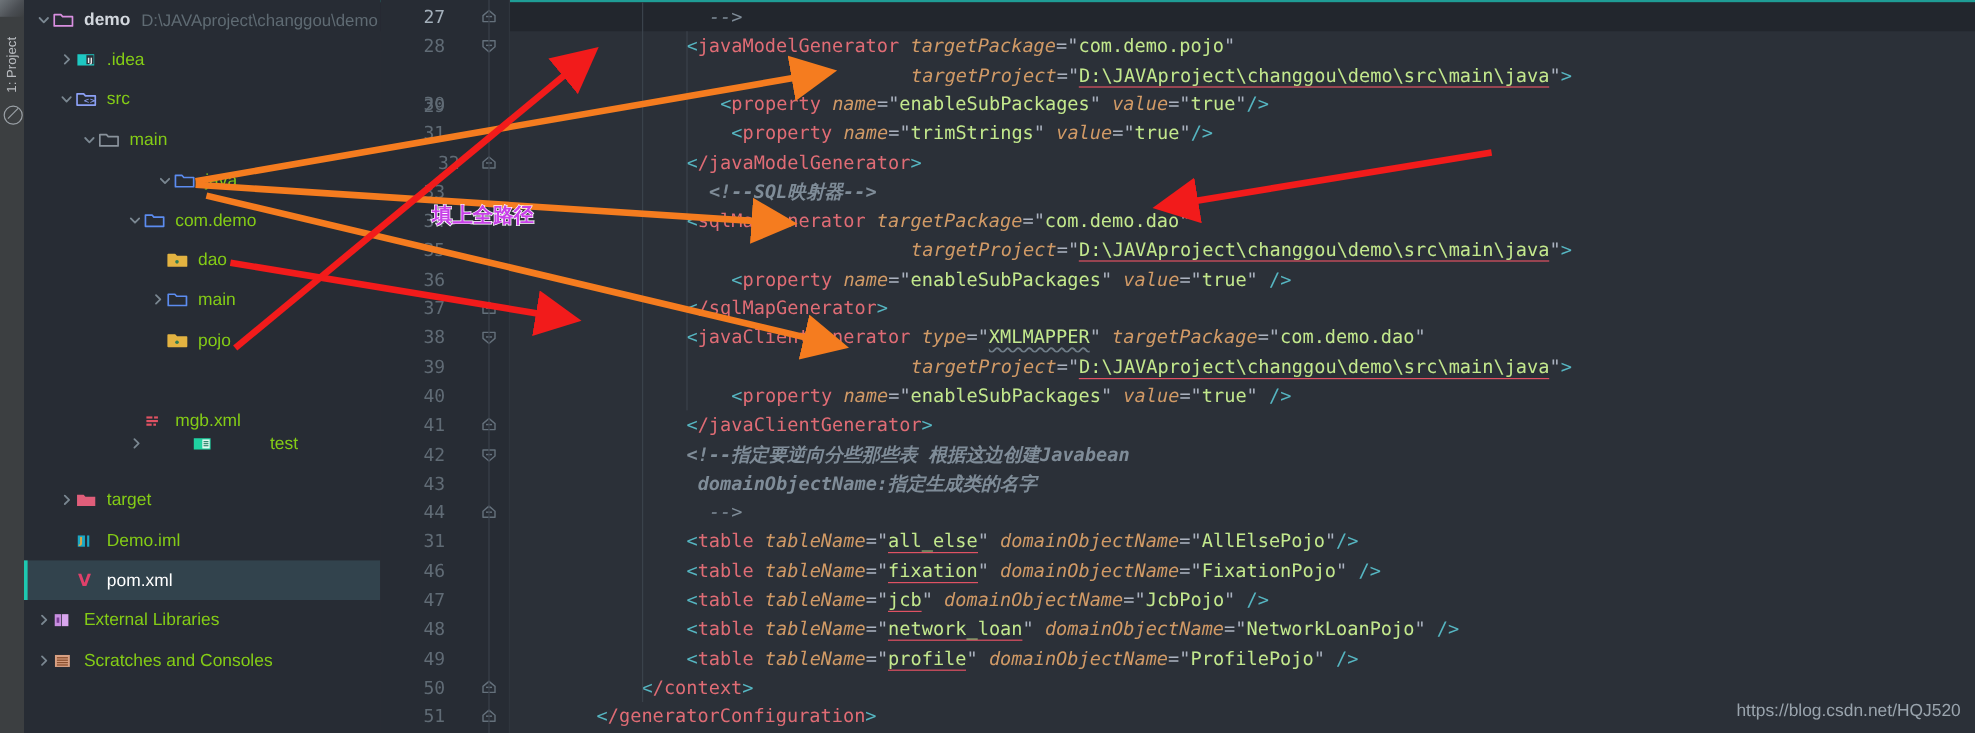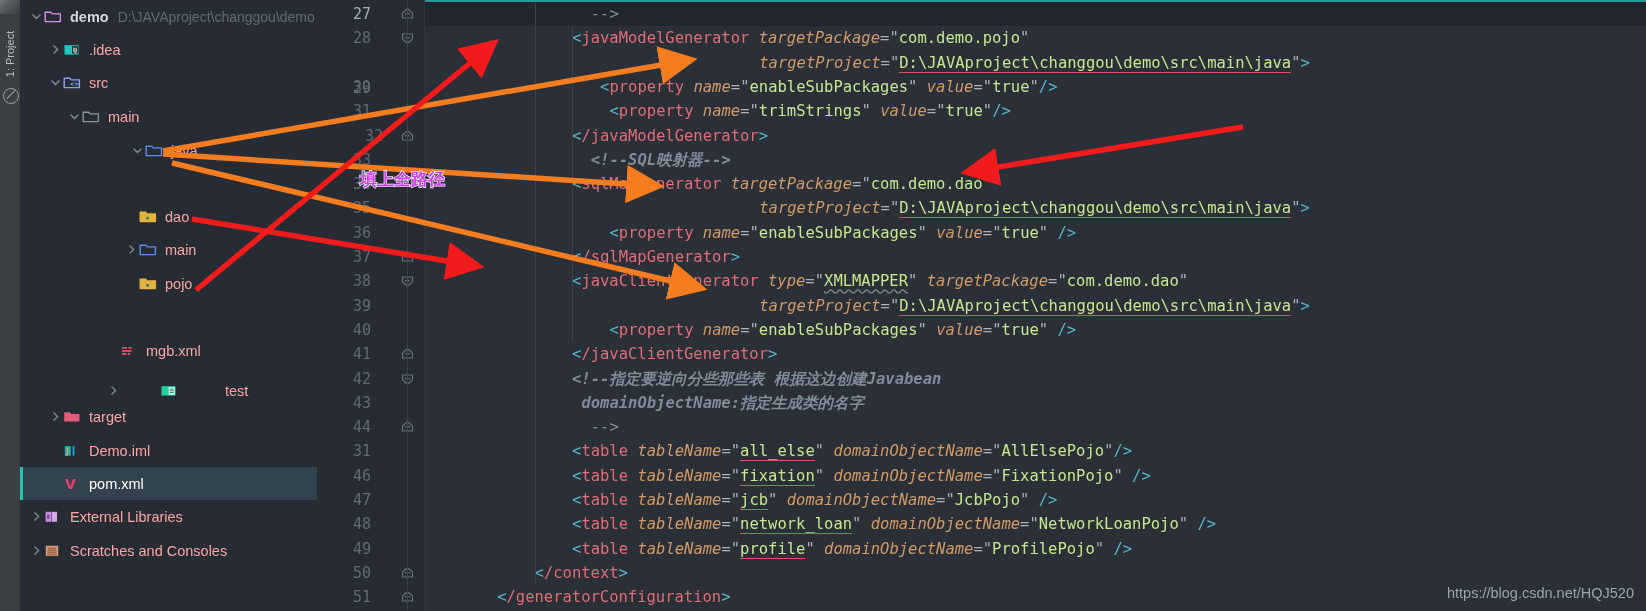--- a/index.html
+++ b/index.html
@@ -105,21 +105,21 @@
   }
   .chev.blank { visibility: hidden; }
   .chev svg { display: block; margin: 0 auto; }
   .ficon {
     flex: 0 0 20px;
     width: 20px; height: 16px;
     margin-right: 6px;
     position: relative;
   }
   .ficon svg { display: block; }
-  .label { color: #fca5a5; }
+  .label { color: #84cc16; }
   .label.bold { color: #d3d8de; font-weight: bold; }
   .path-hint {
     color: #5f6b73;
     margin-left: 9px;
     font-size: 14px;
   }
 
   
   .editor {
     position: absolute;
@@ -322,20 +322,34 @@
             <path d="M2 4 L5.5 7.6 L9 4" fill="none" stroke="#7a8791" stroke-width="1.5" stroke-linecap="round" stroke-linejoin="round"></path>
           </svg>
         </span>
         <span class="ficon">
           <svg width="18" height="15" viewBox="0 0 18 15">
             <path d="M1.2 3.2 L1.2 12.6 L16.4 12.6 L16.4 4.9 L8.2 4.9 L6.7 3.2 Z" fill="none" stroke="#5c8cf0" stroke-width="1.4" stroke-linejoin="round"></path>
           </svg>
         </span>
         <span class="label">java</span>
       </div>
+      <div class="tree-row" style="top: 167px;">
+        <div style="flex: 0 0 auto; width: 84px;"></div>
+        <span class="chev">
+          <svg width="11" height="11" viewBox="0 0 11 11">
+            <path d="M2 4 L5.5 7.6 L9 4" fill="none" stroke="#7a8791" stroke-width="1.5" stroke-linecap="round" stroke-linejoin="round"></path>
+          </svg>
+        </span>
+        <span class="ficon">
+          <svg width="18" height="15" viewBox="0 0 18 15">
+            <path d="M1.2 3.2 L1.2 12.6 L16.4 12.6 L16.4 4.9 L8.2 4.9 L6.7 3.2 Z" fill="none" stroke="#5c8cf0" stroke-width="1.4" stroke-linejoin="round"></path>
+          </svg>
+        </span>
+        <span class="label">com.demo</span>
+      </div>
       <div class="tree-row" style="top: 200px;">
         <div style="flex: 0 0 auto; width: 103px;"></div>
         <span class="chev blank"></span>
         <span class="ficon">
           <svg width="18" height="15" viewBox="0 0 18 15">
             <path d="M1.2 3.2 L1.2 12.6 L16.4 12.6 L16.4 4.9 L8.2 4.9 L6.7 3.2 Z" fill="#e3b341" stroke="#e3b341" stroke-width="1.4" stroke-linejoin="round"></path>
             <circle cx="8.5" cy="9.2" r="1.5" fill="#2e7d55"></circle>
           </svg>
         </span>
         <span class="label">dao</span>
@@ -372,21 +386,21 @@
           <svg width="18" height="15" viewBox="0 0 18 15">
             <rect x="2" y="4" width="5" height="1.8" fill="#e05263"></rect>
             <rect x="8.4" y="4" width="3.2" height="1.8" fill="#e05263"></rect>
             <rect x="2" y="7" width="9.6" height="1.8" fill="#e05263"></rect>
             <rect x="2" y="10" width="4.4" height="1.8" fill="#e05263"></rect>
             <rect x="7.8" y="10" width="2.2" height="1.8" fill="#e05263"></rect>
           </svg>
         </span>
         <span class="label">mgb.xml</span>
       </div>
-      <div class="tree-row" style="top: 374px; gap: 39px;">
+      <div class="tree-row" style="top: 353px; gap: 39px;">
         <div style="flex: 0 0 auto; width: 46px;"></div>
         <span class="chev">
           <svg width="11" height="11" viewBox="0 0 11 11">
             <path d="M4 2 L7.6 5.5 L4 9" fill="none" stroke="#7a8791" stroke-width="1.5" stroke-linecap="round" stroke-linejoin="round"></path>
           </svg>
         </span>
         <span class="ficon">
           <svg width="18" height="15" viewBox="0 0 18 15">
             <rect x="1.5" y="3.2" width="14" height="9.4" fill="#1fd1a0"></rect>
             <rect x="8.6" y="4.2" width="6.1" height="7.5" fill="#e0f7ef"></rect>

